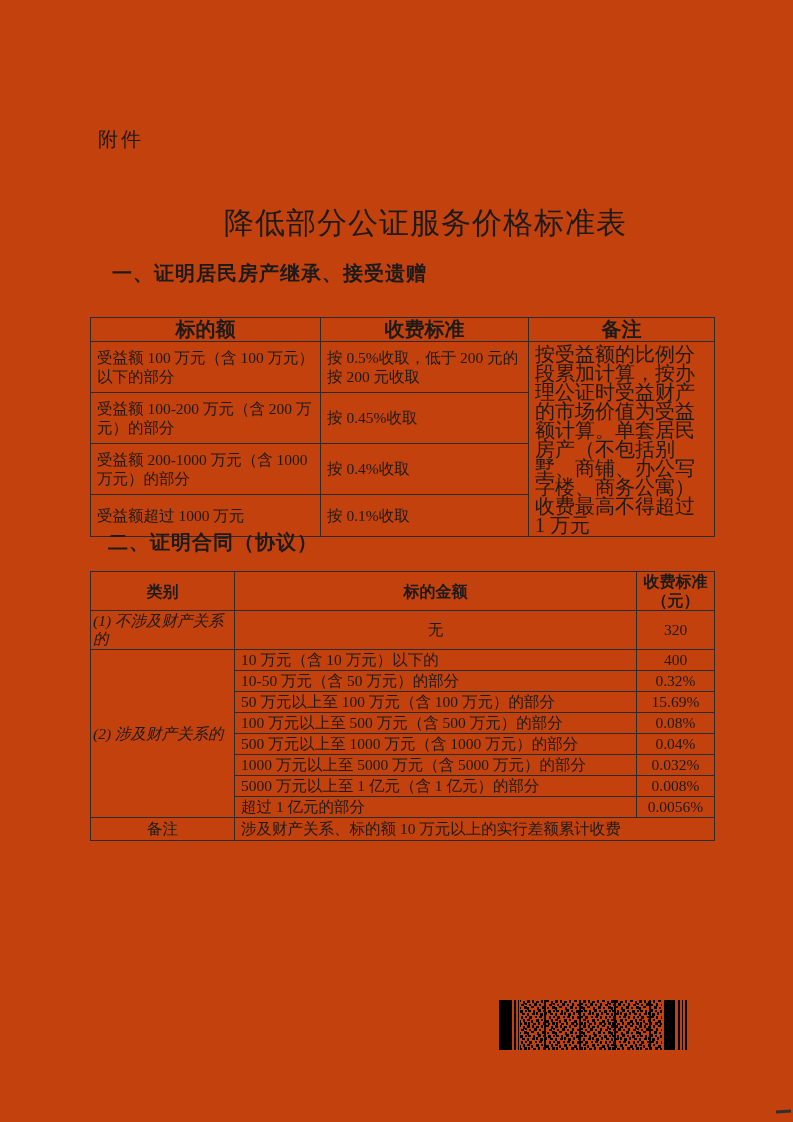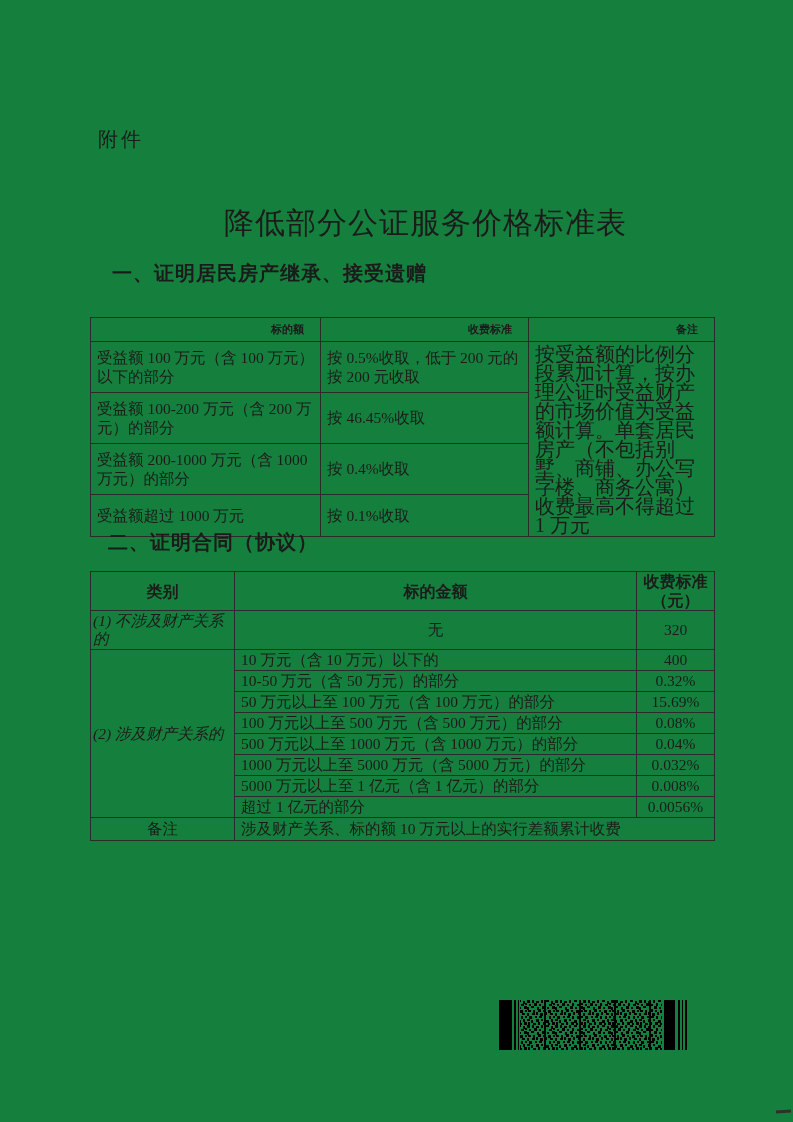--- a/index.html
+++ b/index.html
@@ -1,21 +1,21 @@
 <!DOCTYPE html>
 <html><head>
 <meta charset="utf-8">
 <style>
   * { margin: 0; padding: 0; box-sizing: border-box; }
   html, body { background: #f0f0f0; }
   .page {
     position: relative;
     width: 793px;
     height: 1122px;
-    background: #15803d;
+    background: #c2410c;
     margin: 0 auto;
     overflow: hidden;
     font-family: "Liberation Serif", serif;
     color: #1b1b1b;
   }
   .attachment {
     position: absolute;
     left: 98px;
     top: 126px;
     font-size: 20px;
@@ -52,23 +52,23 @@
   td {
     border: 1.5px solid #2b2b2b;
     vertical-align: middle;
     padding: 1px 6px;
     overflow: hidden;
   }
   .t1 { top: 317px; font-size: 15.5px; }
   .t1 td { line-height: 19px; }
   .t1 .hdr td {
     height: 24px;
-    text-align: right;
+    text-align: center;
     font-weight: bold;
-    font-size: 11px;
+    font-size: 20px;
     padding: 0 16px;
   }
   .t1 .r1 td { height: 40px; }
   .t1 .r2 td { height: 40px; }
   .t1 .r3 td { height: 38px; }
   .t1 .r4 td { height: 34px; }
   .t1 .remark-cell {
     vertical-align: top;
     padding-top: 3px;
     line-height: 19px;
@@ -131,21 +131,21 @@
         <td>收费标准</td>
         <td>备注</td>
       </tr>
       <tr class="r1">
         <td>受益额 100 万元（含 100 万元）以下的部分</td>
         <td>按 0.5%收取，低于 200 元的按 200 元收取</td>
         <td class="remark-cell" rowspan="4">按受益额的比例分段累加计算，按办理公证时受益财产的市场价值为受益额计算。单套居民房产（不包括别墅、商铺、办公写字楼、商务公寓）收费最高不得超过 1 万元</td>
       </tr>
       <tr class="r2">
         <td>受益额 100-200 万元（含 200 万元）的部分</td>
-        <td>按 46.45%收取</td>
+        <td>按 0.45%收取</td>
       </tr>
       <tr class="r3">
         <td>受益额 200-1000 万元（含 1000 万元）的部分</td>
         <td>按 0.4%收取</td>
       </tr>
       <tr class="r4">
         <td>受益额超过 1000 万元</td>
         <td>按 0.1%收取</td>
       </tr>
     </tbody>

